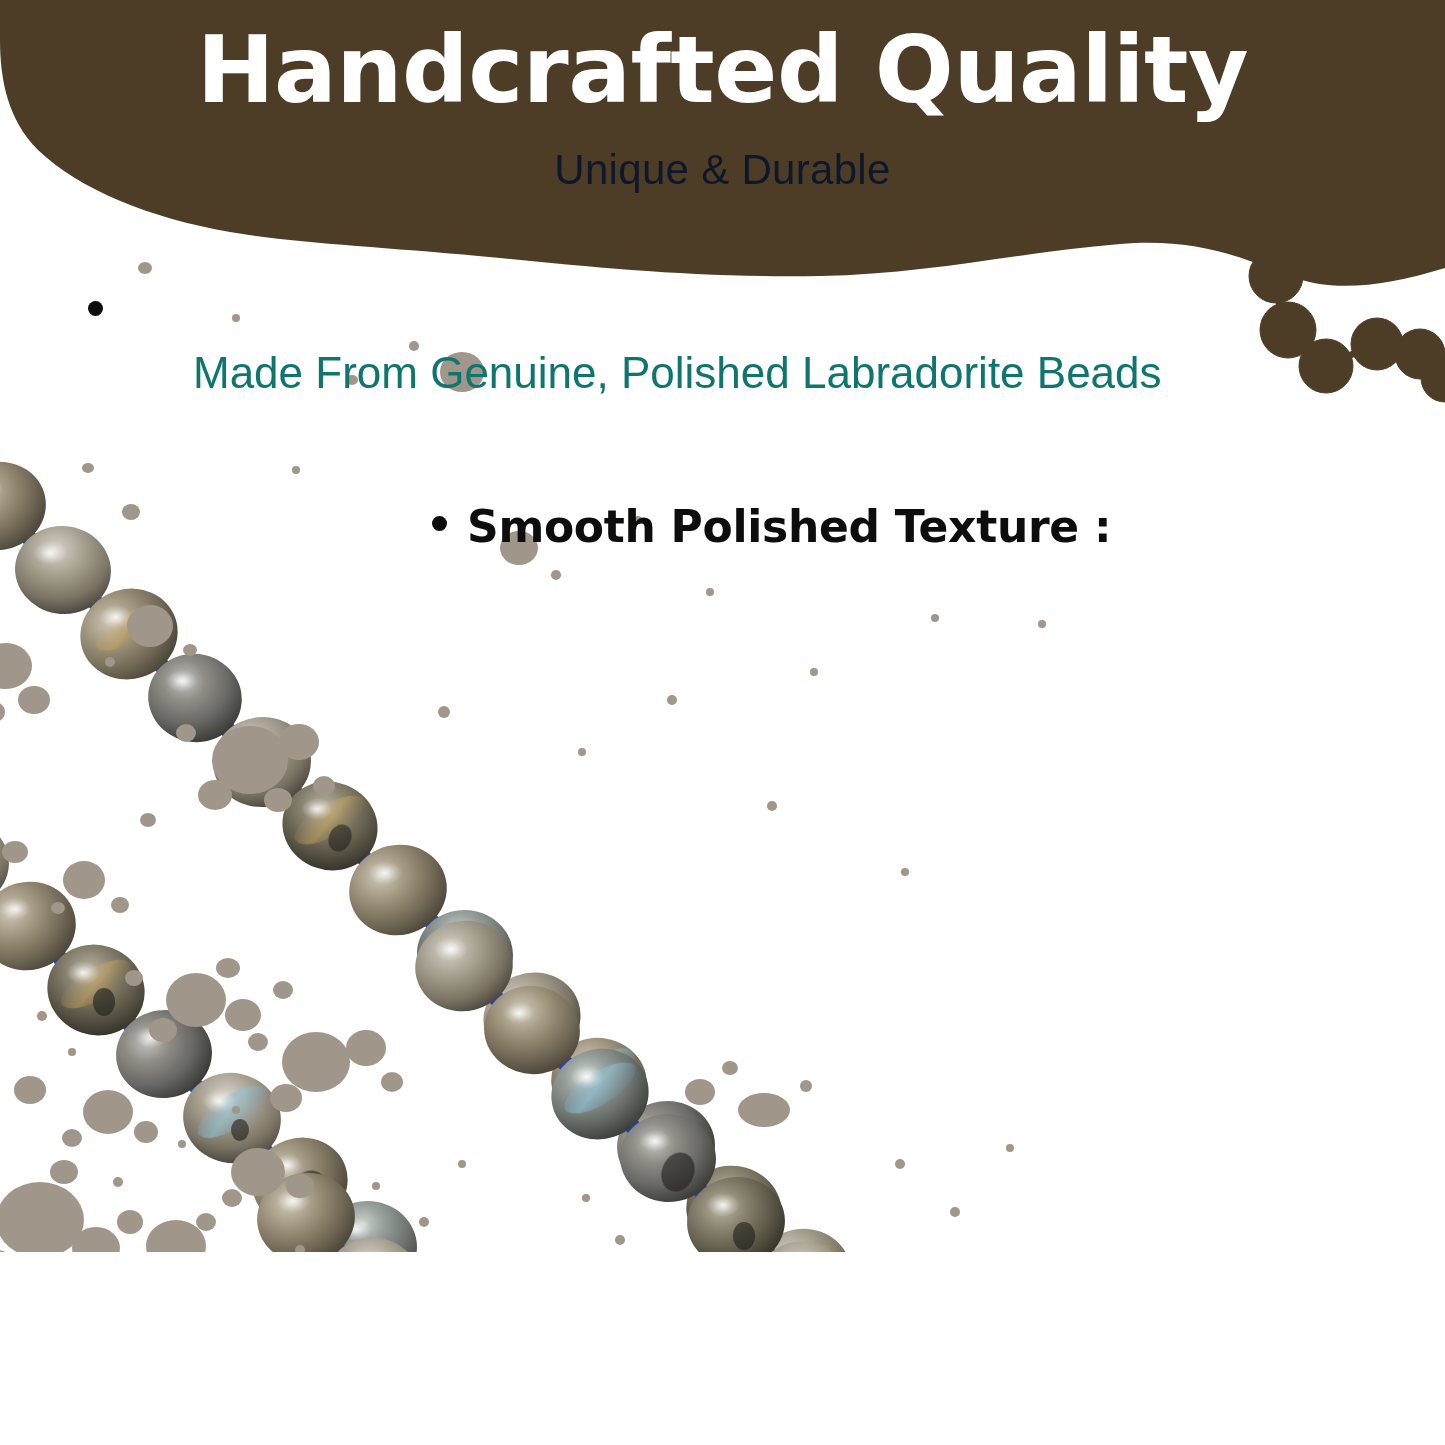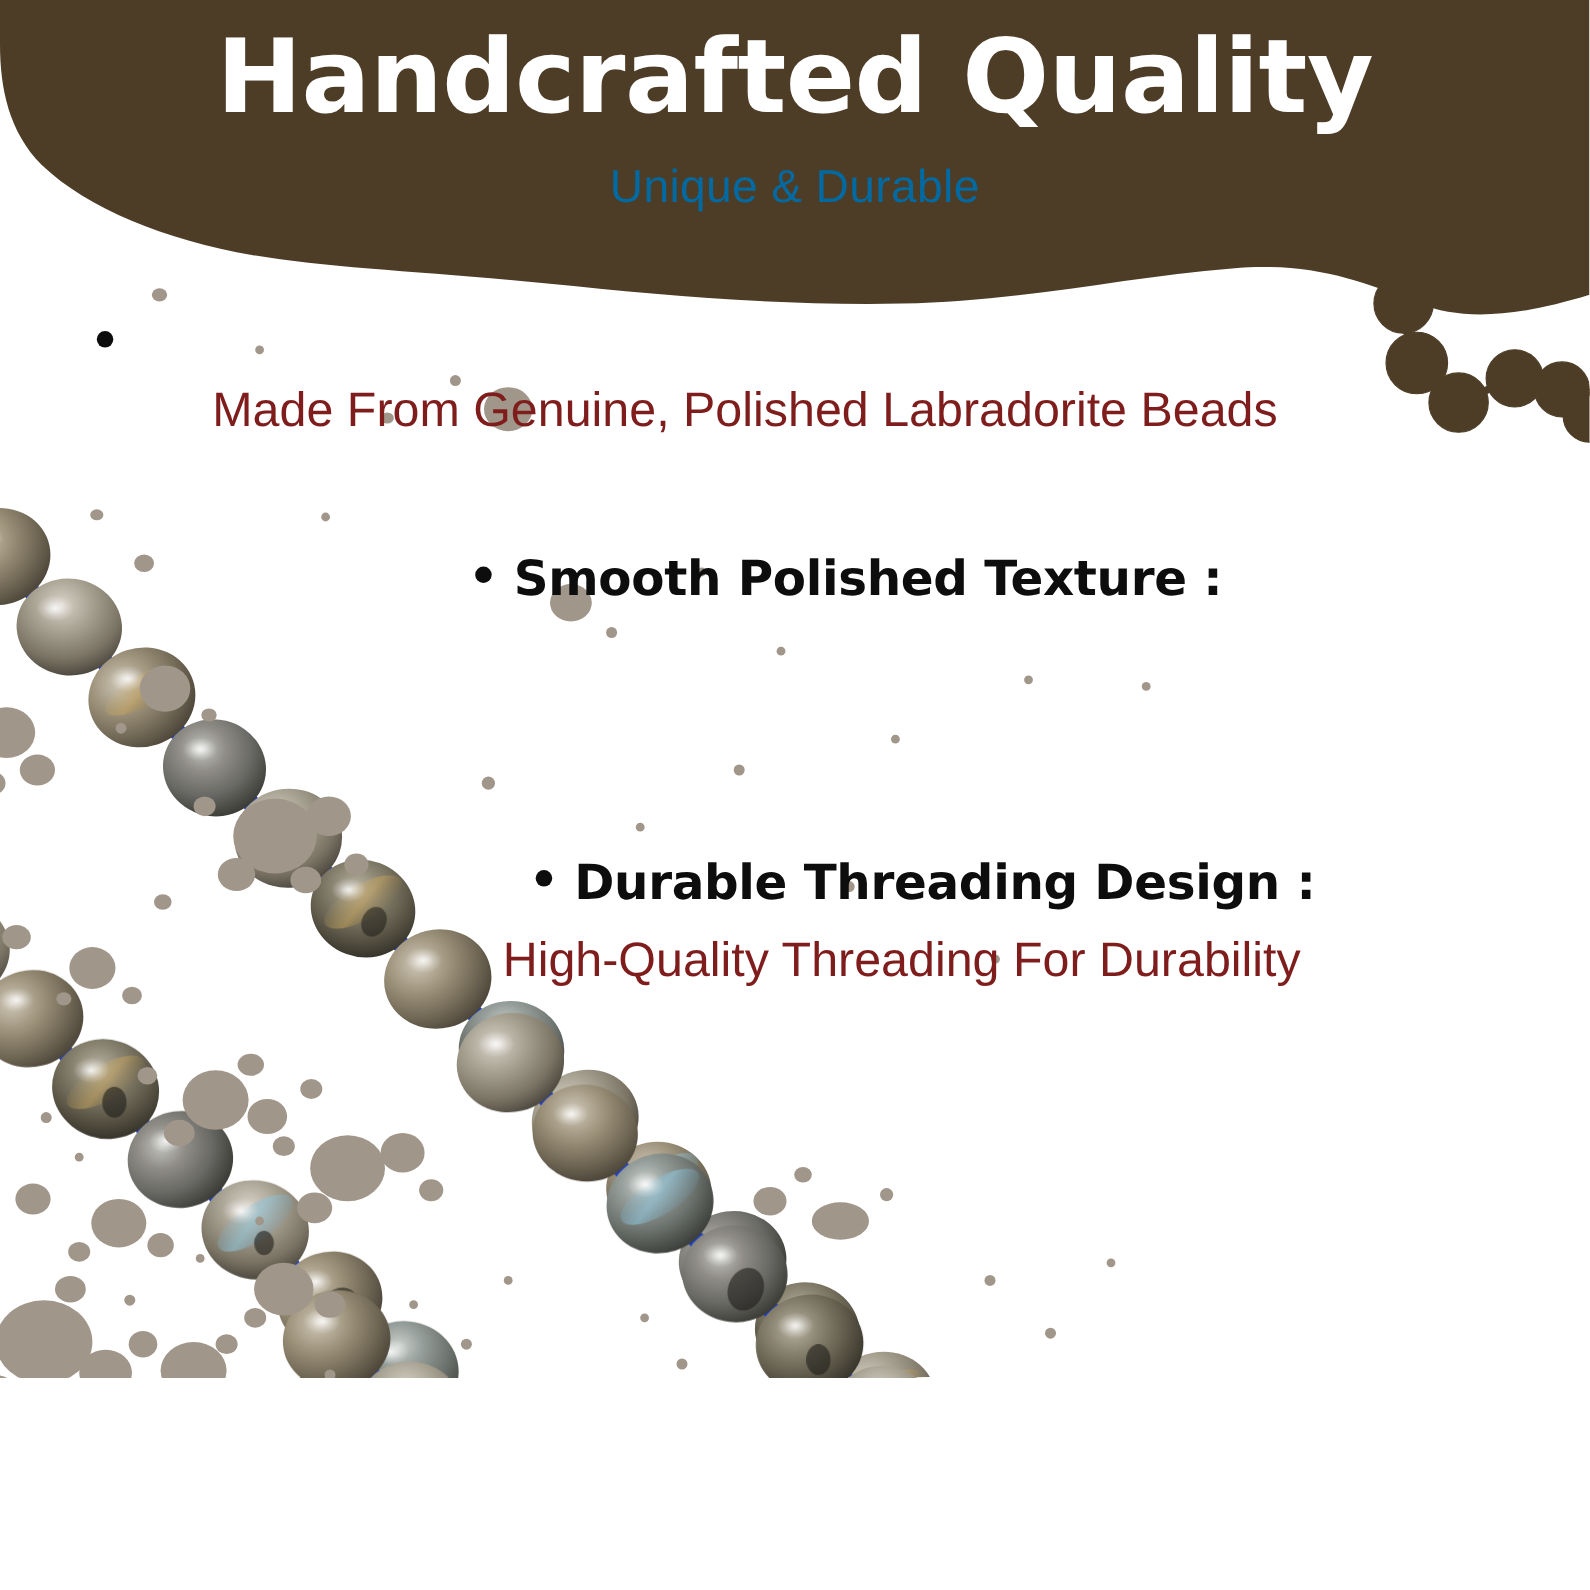--- a/index.html
+++ b/index.html
@@ -49,21 +49,21 @@
     line-height: 1.05;
     font-family: "DejaVu Sans", sans-serif;
     white-space: nowrap;
   }
   .header-sub {
     position: absolute;
     left: 0;
     top: 146px;
     width: 1445px;
     text-align: center;
-    color: #0369a1;
+    color: #0f172a;
     font-size: 42px;
     font-weight: 400;
     letter-spacing: 0.3px;
     font-family: "Liberation Sans", sans-serif;
     white-space: nowrap;
   }
 
   
   .feature {
     position: absolute;
@@ -86,21 +86,21 @@
     border-radius: 50%;
     background: #0d0d0d;
     margin-right: 20px;
     flex: 0 0 auto;
     position: relative;
     top: -11px;
   }
   .feature-body {
     font-family: "Liberation Sans", sans-serif;
     font-weight: 400;
-    color: #7f1d1d;
+    color: #0f766e;
     font-size: 44px;
     line-height: 1.35;
     letter-spacing: 0px;
     white-space: pre-line;
   }
 
   
   #feature-1 { left: 88px;  top: 312px; }
   #feature-1 .feature-body { margin-left: 105px; margin-top: 16px; }
 
@@ -525,22 +525,15 @@
       <div class="feature-body">Made From Genuine, Polished Labradorite Beads</div>
     </div>
 
     <div class="feature" id="feature-2">
       <div class="feature-head">
         <span class="bullet-dot"></span>
         <span>Smooth Polished Texture :</span>
       </div>
     </div>
 
-    <div class="feature" id="feature-3">
-      <div class="feature-head">
-        <span class="bullet-dot"></span>
-        <span>Durable Threading Design :</span>
-      </div>
-      <div class="feature-body">High-Quality Threading For Durability</div>
-    </div>
 
   </div>
 </div>
 
 </body></html>

